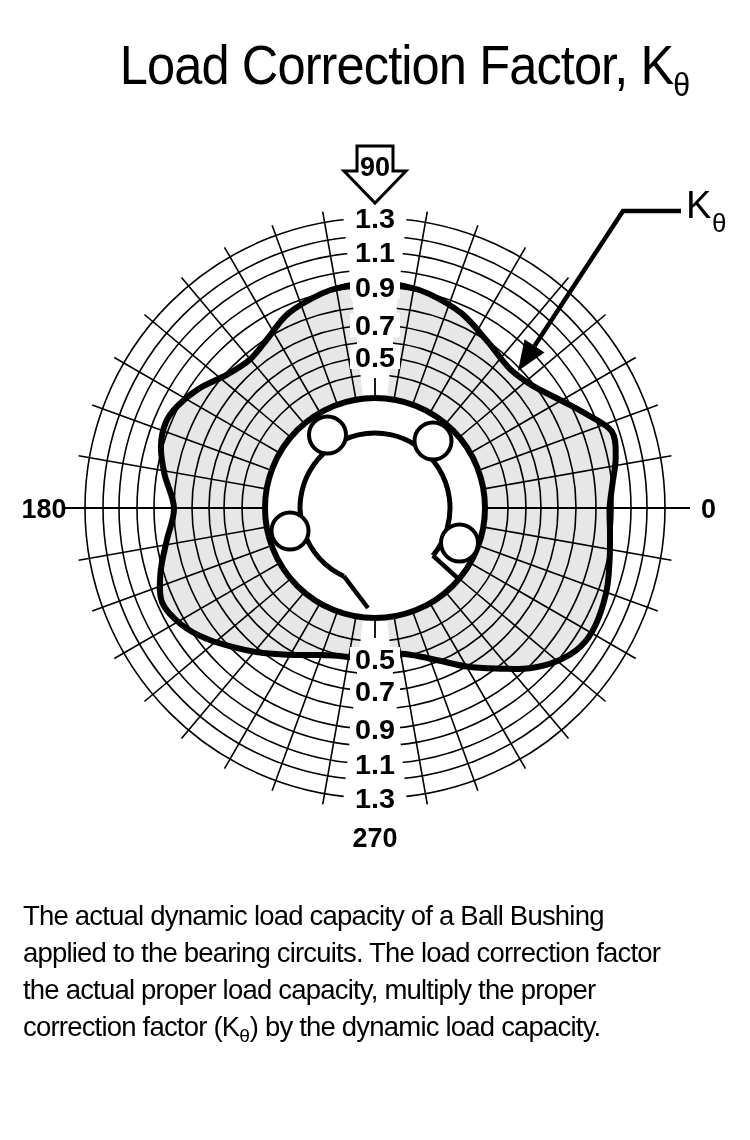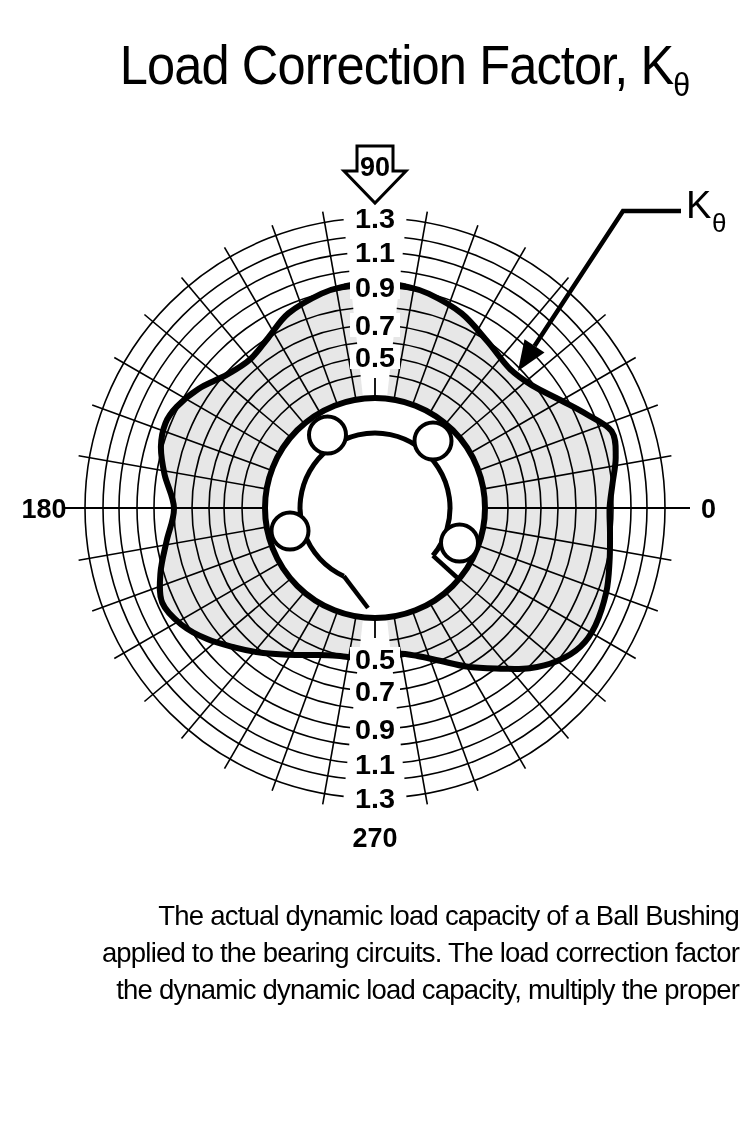--- a/index.html
+++ b/index.html
@@ -7,21 +7,21 @@
         font-family:"Liberation Sans", sans-serif;color:#000;}
   #title{position:absolute;top:28px;left:0;width:750px;height:80px;
          display:flex;justify-content:center;align-items:center;margin:0;font-weight:400;padding-left:30px;}
   #title .t-inner{font-size:55px;letter-spacing:-1px;transform:scaleX(0.92);transform-origin:center;white-space:nowrap;}
   #title sub{font-size:0.60em;vertical-align:-0.35em;letter-spacing:0;}
   #chart-wrap{position:absolute;left:0;top:120px;width:750px;height:760px;}
   #polar-svg{display:block;}
   #polar-svg text{font-family:"Liberation Sans", sans-serif;}
   #description{position:absolute;left:23px;top:897px;width:716px;
                font-size:27.5px;line-height:37px;letter-spacing:-0.8px;}
-  #description .para-line{white-space:nowrap;text-align:right;}
+  #description .para-line{white-space:nowrap;}
   #description .sub{font-size:0.70em;vertical-align:-0.30em;letter-spacing:-0.3px;}
 </style>
 </head>
 <body>
 
 <div id="page">
   <h1 id="title">
       <span class="t-inner"><span>Load Correction Factor, K</span><sub>θ</sub></span>
     </h1>
 
@@ -126,15 +126,16 @@
           <polygon points="518,371 524.5,339.3 544.5,352.5" fill="#000"></polygon>
           <text x="686" y="218" font-size="38" font-weight="400">K</text>
           <text x="712" y="232" font-size="26" font-weight="400">θ</text>
         </g>
       </svg>
   </div>
 
   <div id="description">
       <div class="para-line"><span>The actual dynamic load capacity of a Ball Bushing</span></div>
       <div class="para-line"><span>applied to the bearing circuits. The load correction factor</span></div>
-      <div class="para-line"><span>the dynamic dynamic load capacity, multiply the proper</span></div>
+      <div class="para-line"><span>the actual proper load capacity, multiply the proper</span></div>
+      <div class="para-line"><span>correction factor (K</span><span class="sub">θ</span><span>) by the dynamic load capacity.</span></div>
     </div>
 </div>
 
 </body></html>

